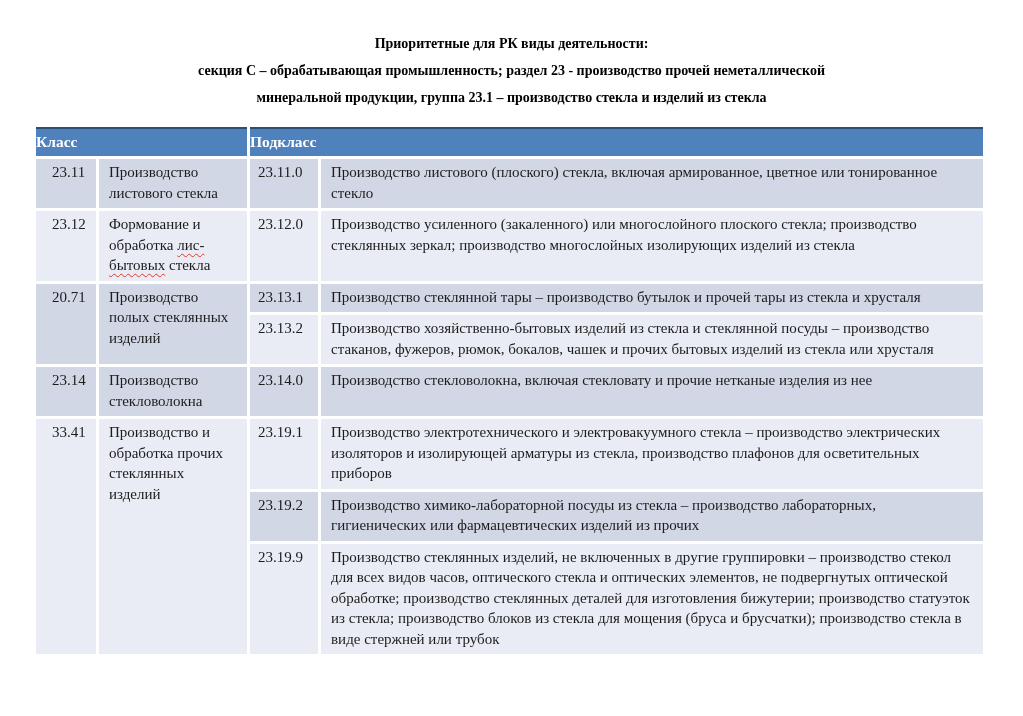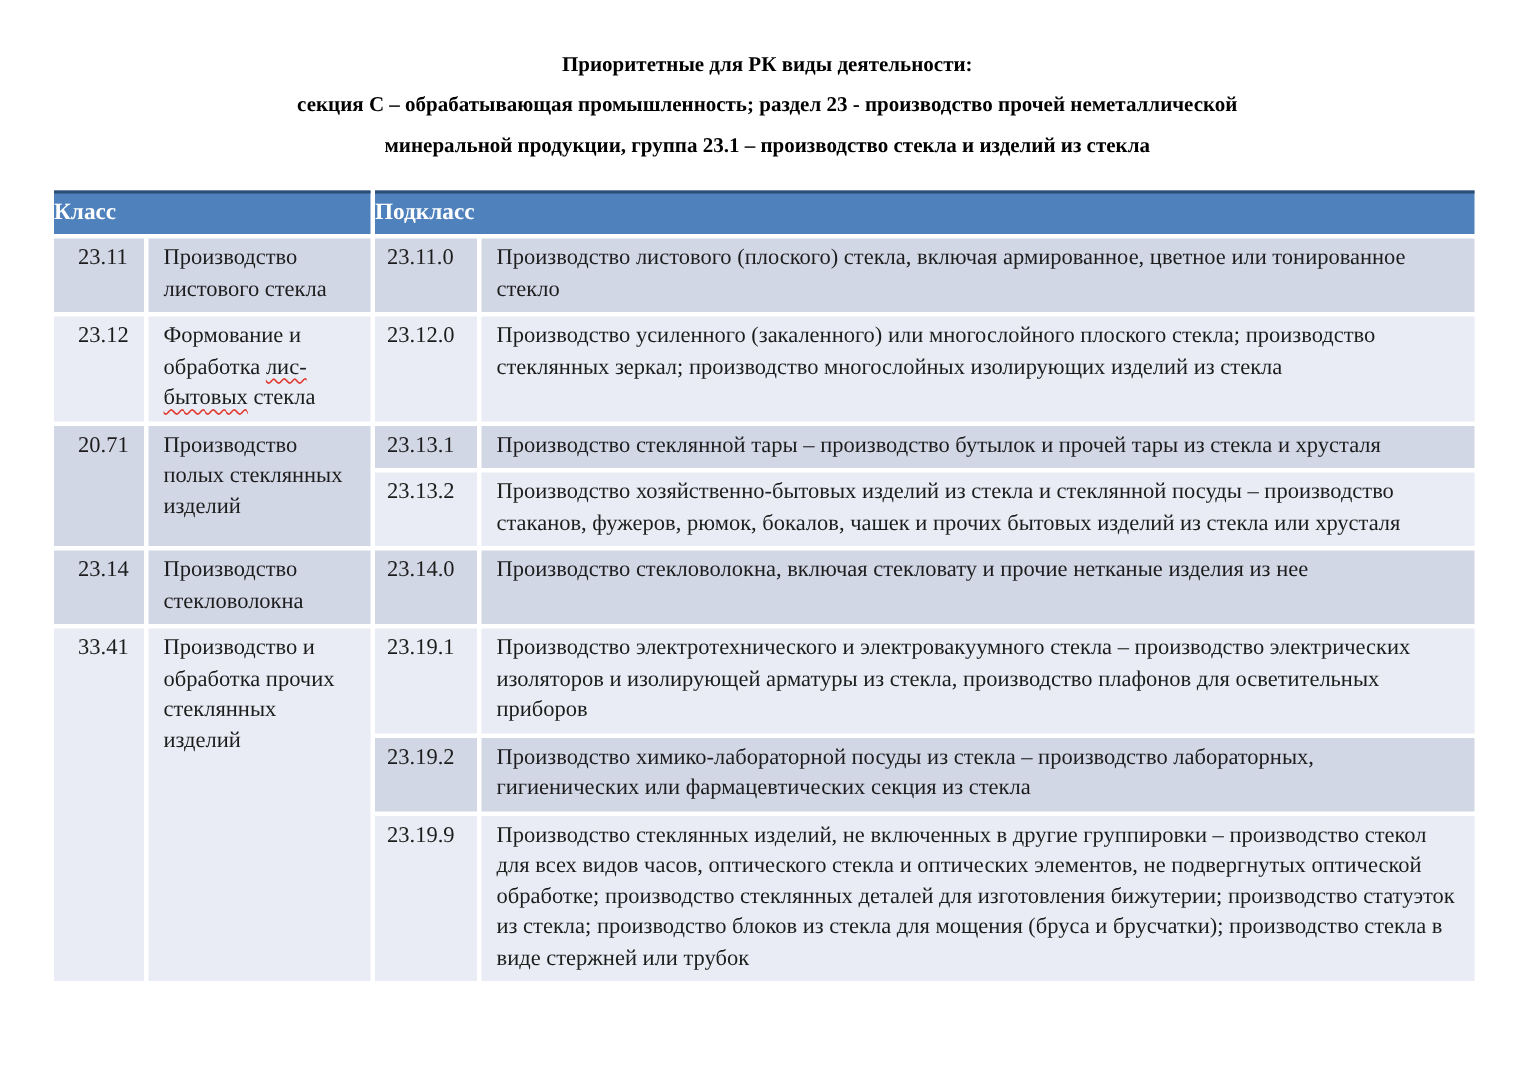--- a/index.html
+++ b/index.html
@@ -118,21 +118,21 @@
         <td class="dark">Производство стекловолокна, включая стекловату и прочие нетканые изделия из нее</td>
       </tr>
       <tr>
         <td class="light code1" rowspan="3">33.41</td>
         <td class="light" rowspan="3">Производство и обработка прочих стеклянных изделий</td>
         <td class="light code2">23.19.1</td>
         <td class="light">Производство электротехнического и электровакуумного стекла – производство электрических изоляторов и изолирующей арматуры из стекла, производство плафонов для осветительных приборов</td>
       </tr>
       <tr>
         <td class="dark code2">23.19.2</td>
-        <td class="dark">Производство химико-лабораторной посуды из стекла – производство лабораторных, гигиенических или фармацевтических секция из стекла</td>
+        <td class="dark">Производство химико-лабораторной посуды из стекла – производство лабораторных, гигиенических или фармацевтических изделий из прочих</td>
       </tr>
       <tr>
         <td class="light code2">23.19.9</td>
         <td class="light">Производство стеклянных изделий, не включенных в другие группировки – производство стекол для всех видов часов, оптического стекла и оптических элементов, не подвергнутых оптической обработке; производство стеклянных деталей для изготовления бижутерии; производство статуэток из стекла; производство блоков из стекла для мощения (бруса и брусчатки); производство стекла в виде стержней или трубок</td>
       </tr>
     </tbody>
   </table>
 
 </div>
 

